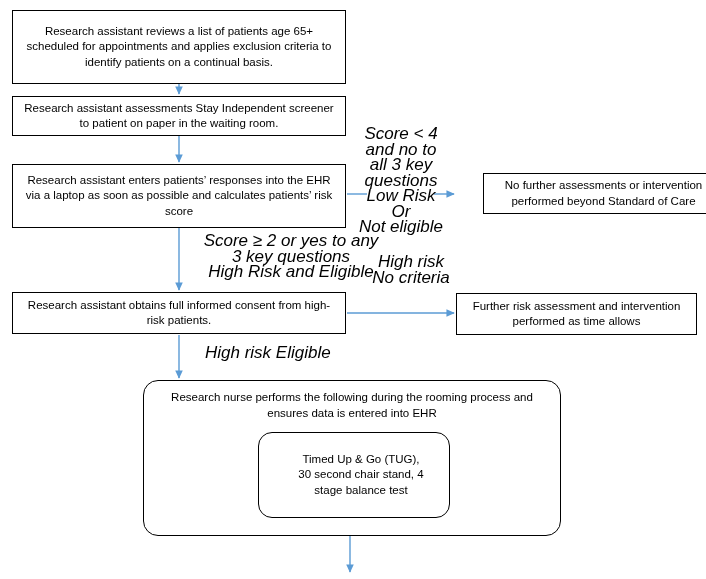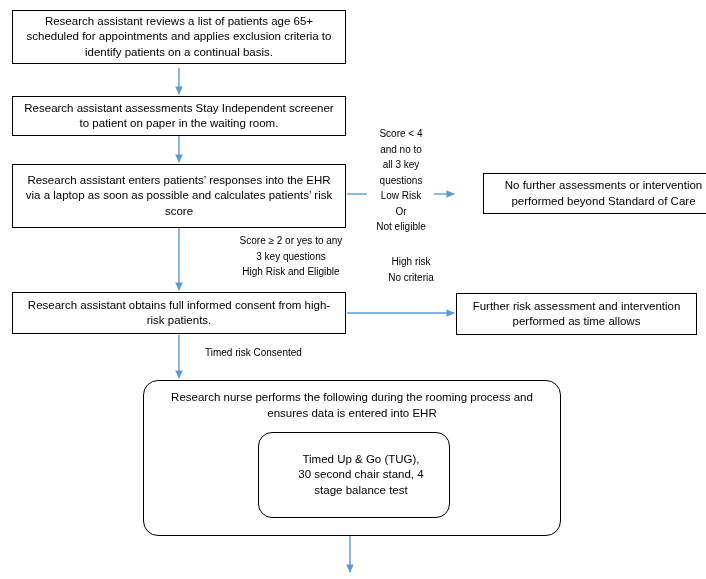--- a/index.html
+++ b/index.html
@@ -31,22 +31,23 @@
   }
   .node.rounded {
     border-radius: 14px;
   }
   .node.top-align {
     align-items: flex-start;
     padding-top: 9px;
   }
   .edge-label {
     position: absolute;
-    font-size: 10px;
+    font-size: 17px;
     line-height: 15.5px;
+    font-style: italic;
     text-align: center;
     color: #000000;
     white-space: pre-line;
   }
   .edge-label.left-align {
     text-align: left;
   }
   svg.wires {
     position: absolute;
     left: 0;
@@ -78,21 +79,21 @@
 
     <line x1="179" y1="228" x2="179" y2="290" stroke="#5B9BD5" stroke-width="1.4" marker-end="url(#arrowhead)"></line>
 
     <line x1="347" y1="313" x2="454" y2="313" stroke="#5B9BD5" stroke-width="1.4" marker-end="url(#arrowhead)"></line>
 
     <line x1="179" y1="335" x2="179" y2="378" stroke="#5B9BD5" stroke-width="1.4" marker-end="url(#arrowhead)"></line>
 
     <line x1="350" y1="536" x2="350" y2="572" stroke="#5B9BD5" stroke-width="1.4" marker-end="url(#arrowhead)"></line>
   </svg>
 
-  <div class="node" style="left:12px; top:10px; width:334px; height:54px;">
+  <div class="node" style="left:12px; top:10px; width:334px; height:74px;">
     <span>Research assistant reviews a list of patients age 65+ scheduled for appointments and applies exclusion criteria to identify patients on a continual basis.</span>
   </div>
 
   <div class="node" style="left:12px; top:96px; width:334px; height:40px;">
     <span><span>Research assistant assessments </span><span class="ital">Stay Independent</span><span> screener to patient on paper in the waiting room.</span></span>
   </div>
 
   <div class="node" style="left:12px; top:292px; width:334px; height:42px;">
     <span>Research assistant obtains full informed consent from high-risk patients.</span>
   </div>
@@ -125,15 +126,15 @@
 Or
 Not eligible</div>
 
   <div class="edge-label" style="left:186px; top:233px; width:210px;">Score ≥ 2 or yes to any
 3 key questions
 High Risk and Eligible</div>
 
   <div class="edge-label" style="left:368px; top:254px; width:86px;">High risk
 No criteria</div>
 
-  <div class="edge-label left-align" style="left:205px; top:345px; width:200px;">Timed risk Consented</div>
+  <div class="edge-label left-align" style="left:205px; top:345px; width:200px;">High risk Eligible</div>
 
 </div>
 
 </body></html>

